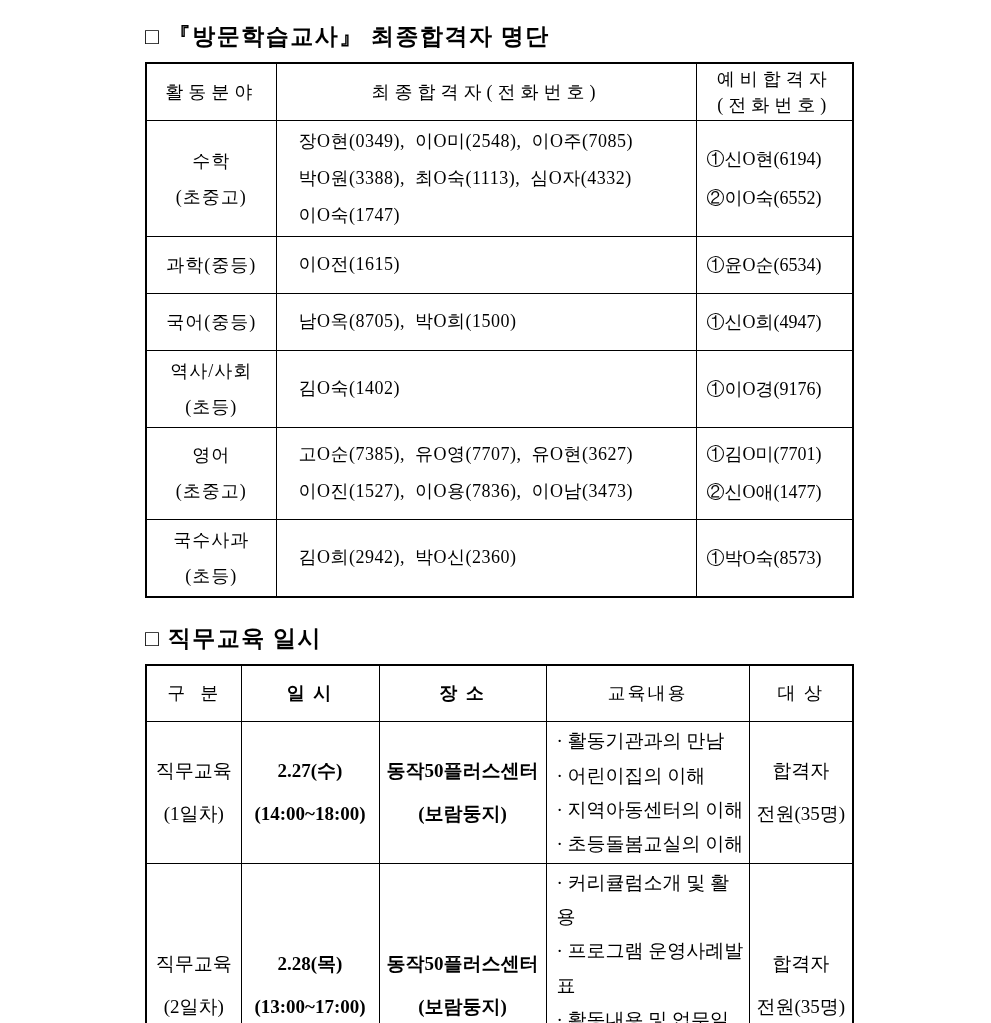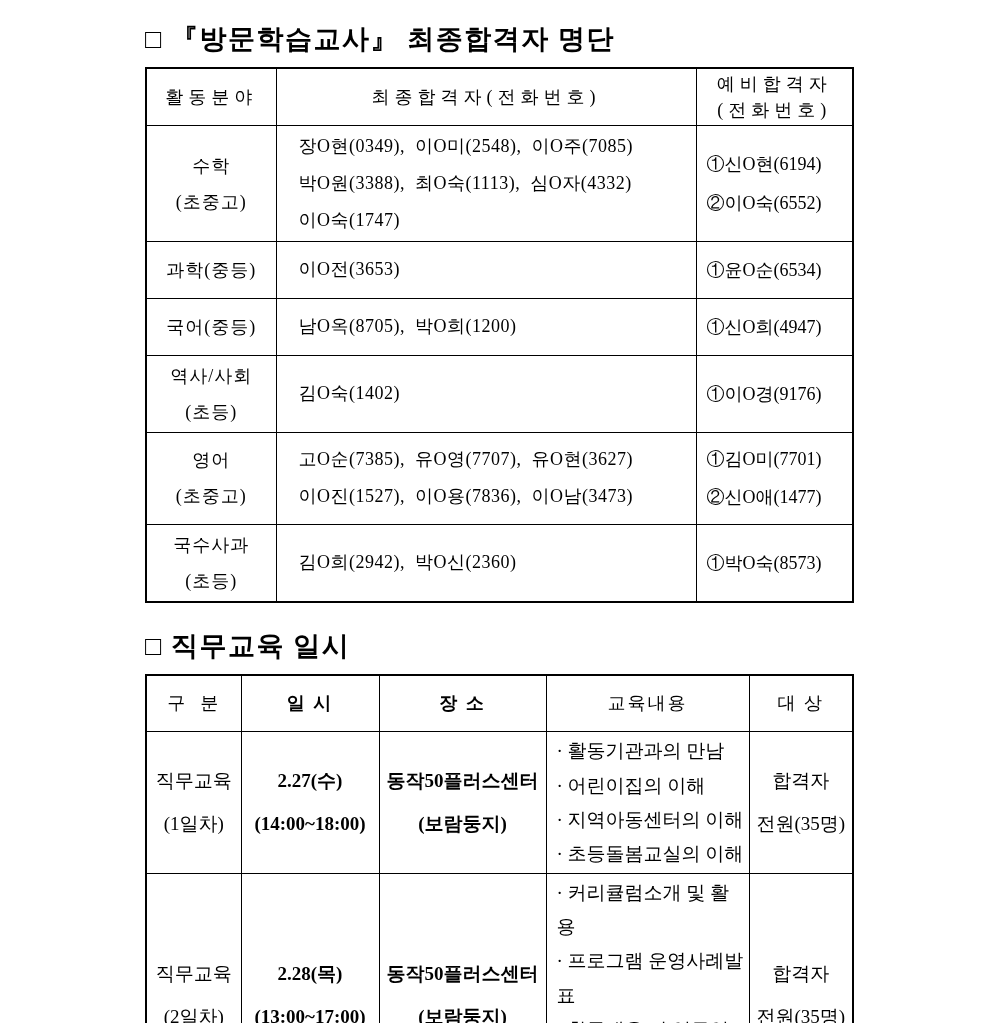--- a/index.html
+++ b/index.html
@@ -3,21 +3,21 @@
 <meta charset="utf-8">
 <style>
   html,body{margin:0;padding:0;background:#ffffff;}
   body{
     width:991px;height:1023px;position:relative;
     font-family:"Liberation Serif","DejaVu Serif",serif;
     color:#000;
   }
   .page{position:absolute;left:145px;top:21px;width:710px;}
   .sec-title{
-    font-size:27px;font-weight:bold;letter-spacing:1.5px;
+    font-size:23px;font-weight:bold;letter-spacing:1.5px;
     margin:0 0 10px 0;white-space:pre-wrap;
   }
   .sec-title.second{margin-top:25px;}
   table{
     border-collapse:collapse;table-layout:fixed;width:707px;
     border:2px solid #000;
   }
   td,th{
     border:1.5px solid #000;
     vertical-align:middle;
@@ -69,26 +69,26 @@
         <td class="c-field">수학
 (초중고)</td>
         <td class="c-final">장O현(0349),  이O미(2548),  이O주(7085)
 박O원(3388),  최O숙(1113),  심O자(4332)
 이O숙(1747)</td>
         <td class="c-reserve">①신O현(6194)
 ②이O숙(6552)</td>
       </tr>
       <tr class="rh57">
         <td class="c-field">과학(중등)</td>
-        <td class="c-final">이O전(3653)</td>
+        <td class="c-final">이O전(1615)</td>
         <td class="c-reserve">①윤O순(6534)</td>
       </tr>
       <tr class="rh57">
         <td class="c-field">국어(중등)</td>
-        <td class="c-final">남O옥(8705),  박O희(1200)</td>
+        <td class="c-final">남O옥(8705),  박O희(1500)</td>
         <td class="c-reserve">①신O희(4947)</td>
       </tr>
       <tr class="rh57">
         <td class="c-field">역사/사회
 (초등)</td>
         <td class="c-final">김O숙(1402)</td>
         <td class="c-reserve">①이O경(9176)</td>
       </tr>
       <tr class="rh92">
         <td class="c-field">영어

